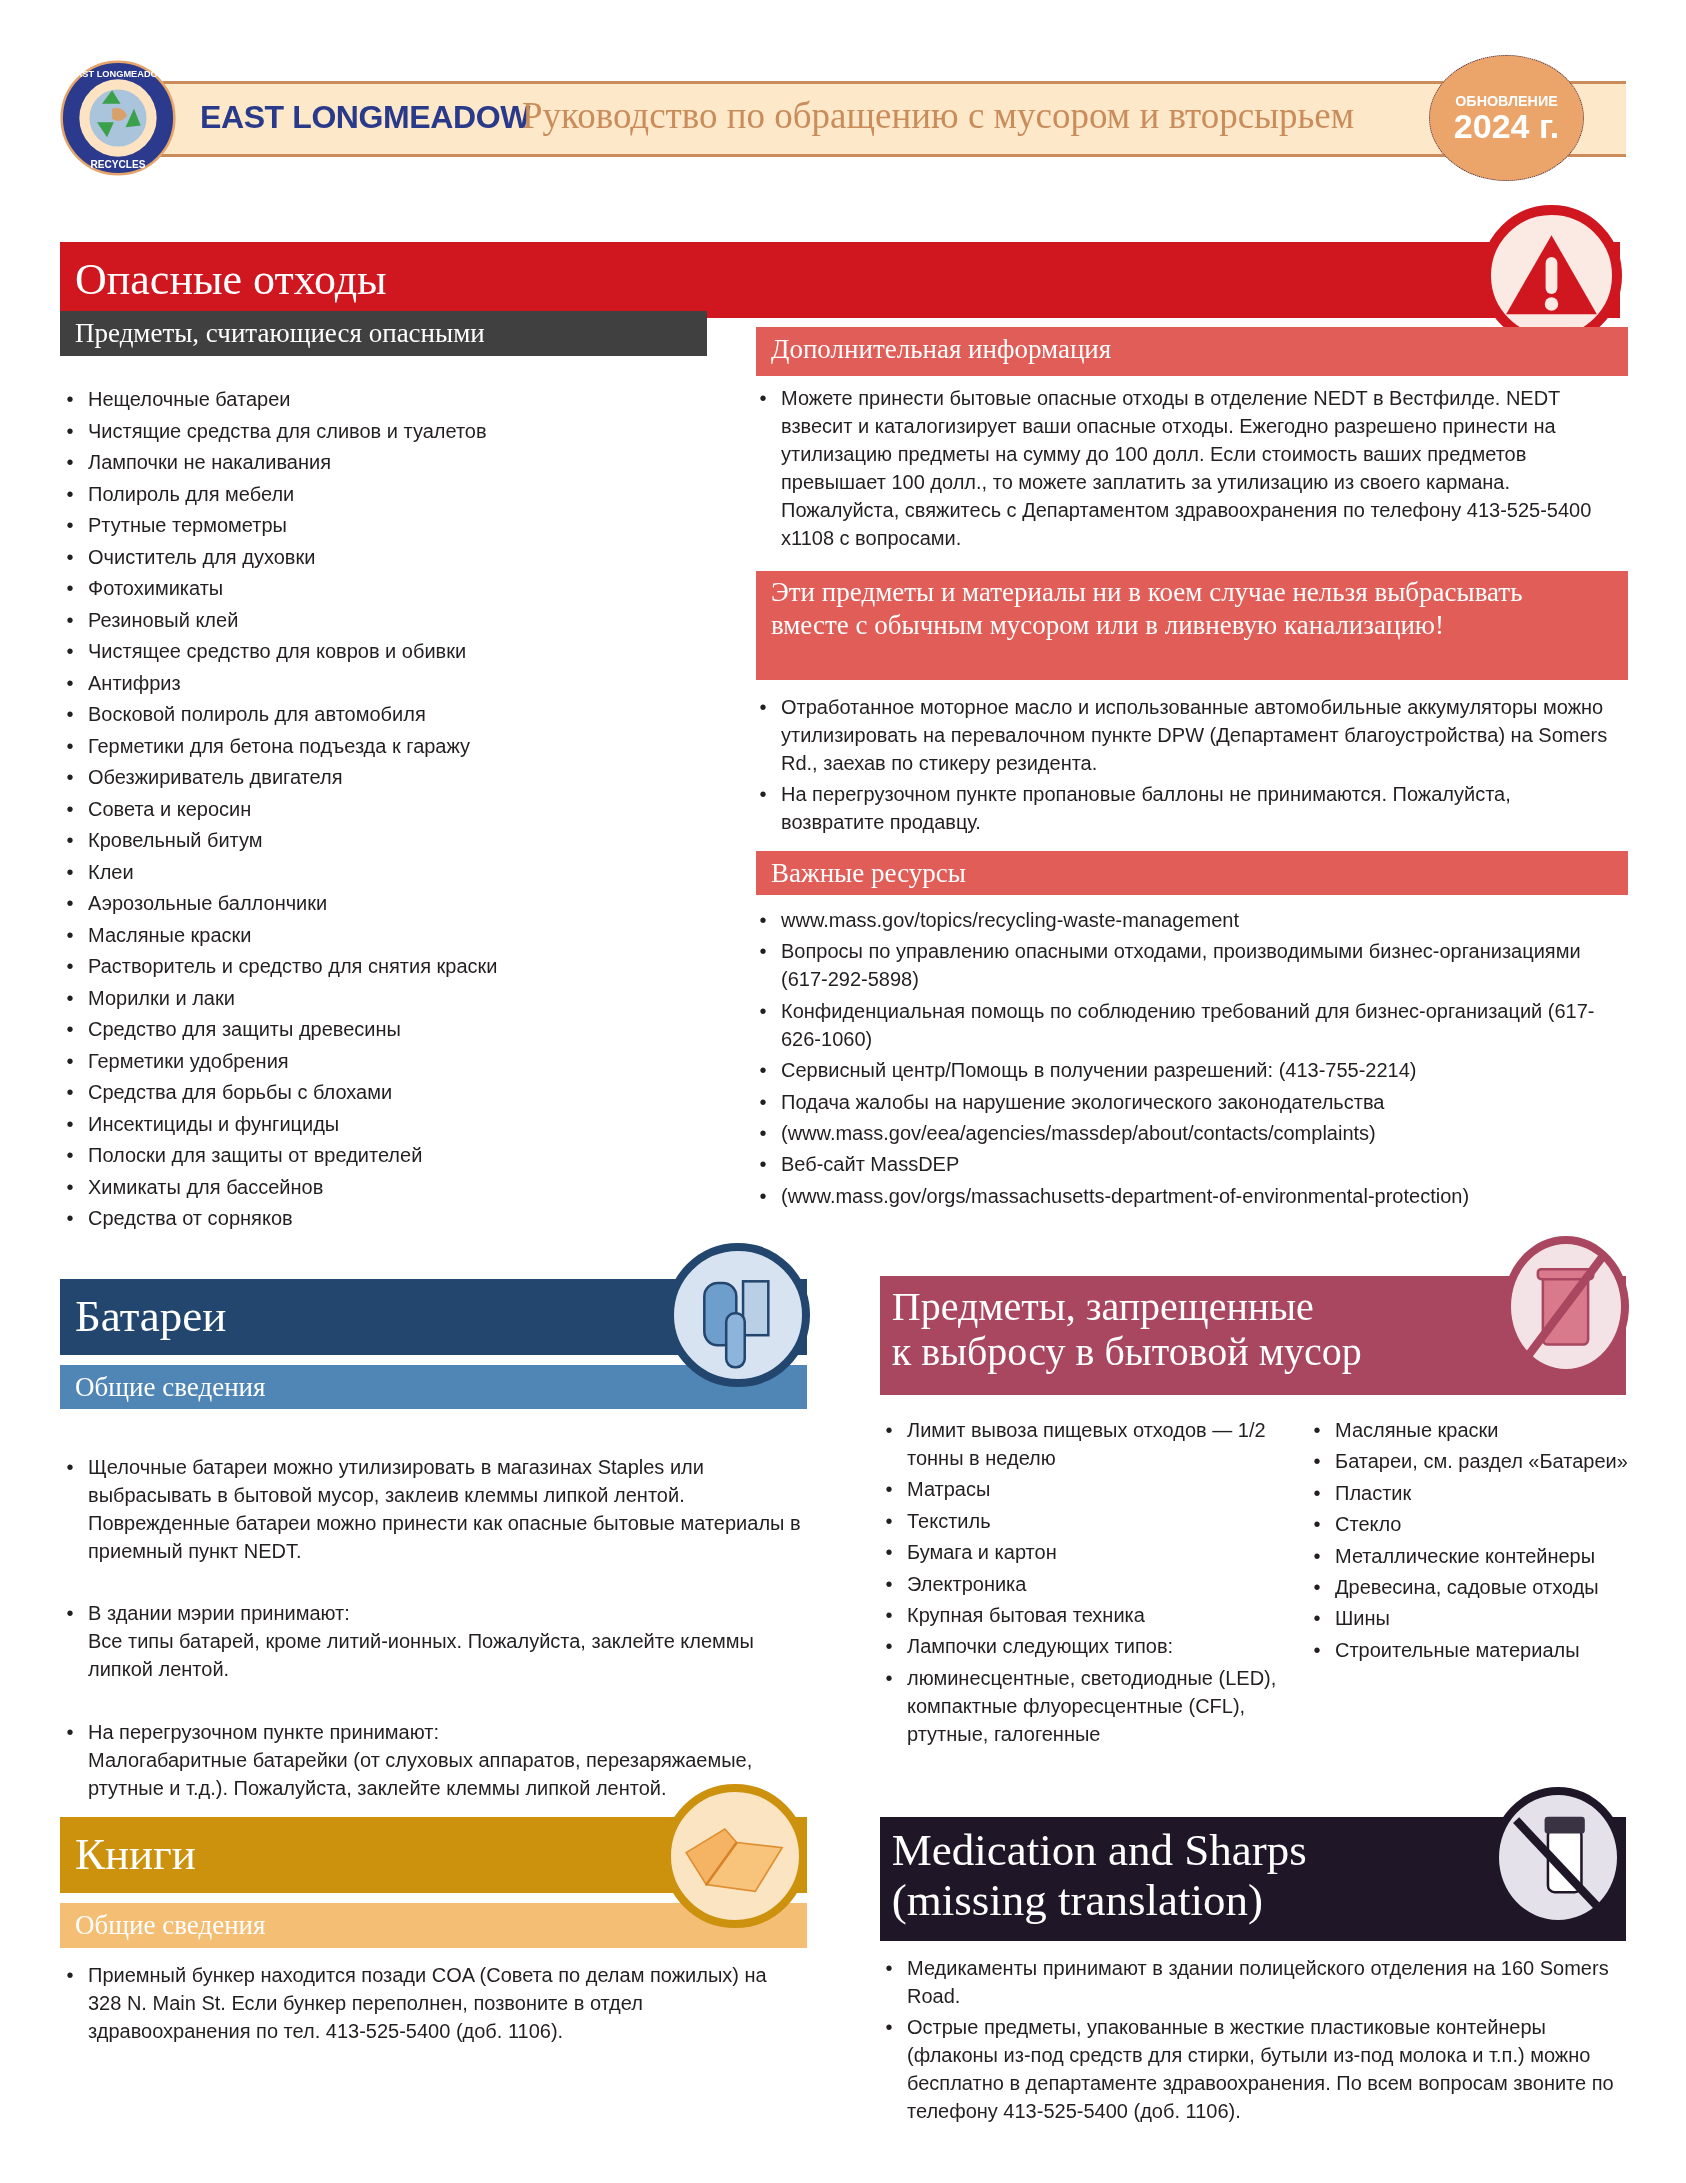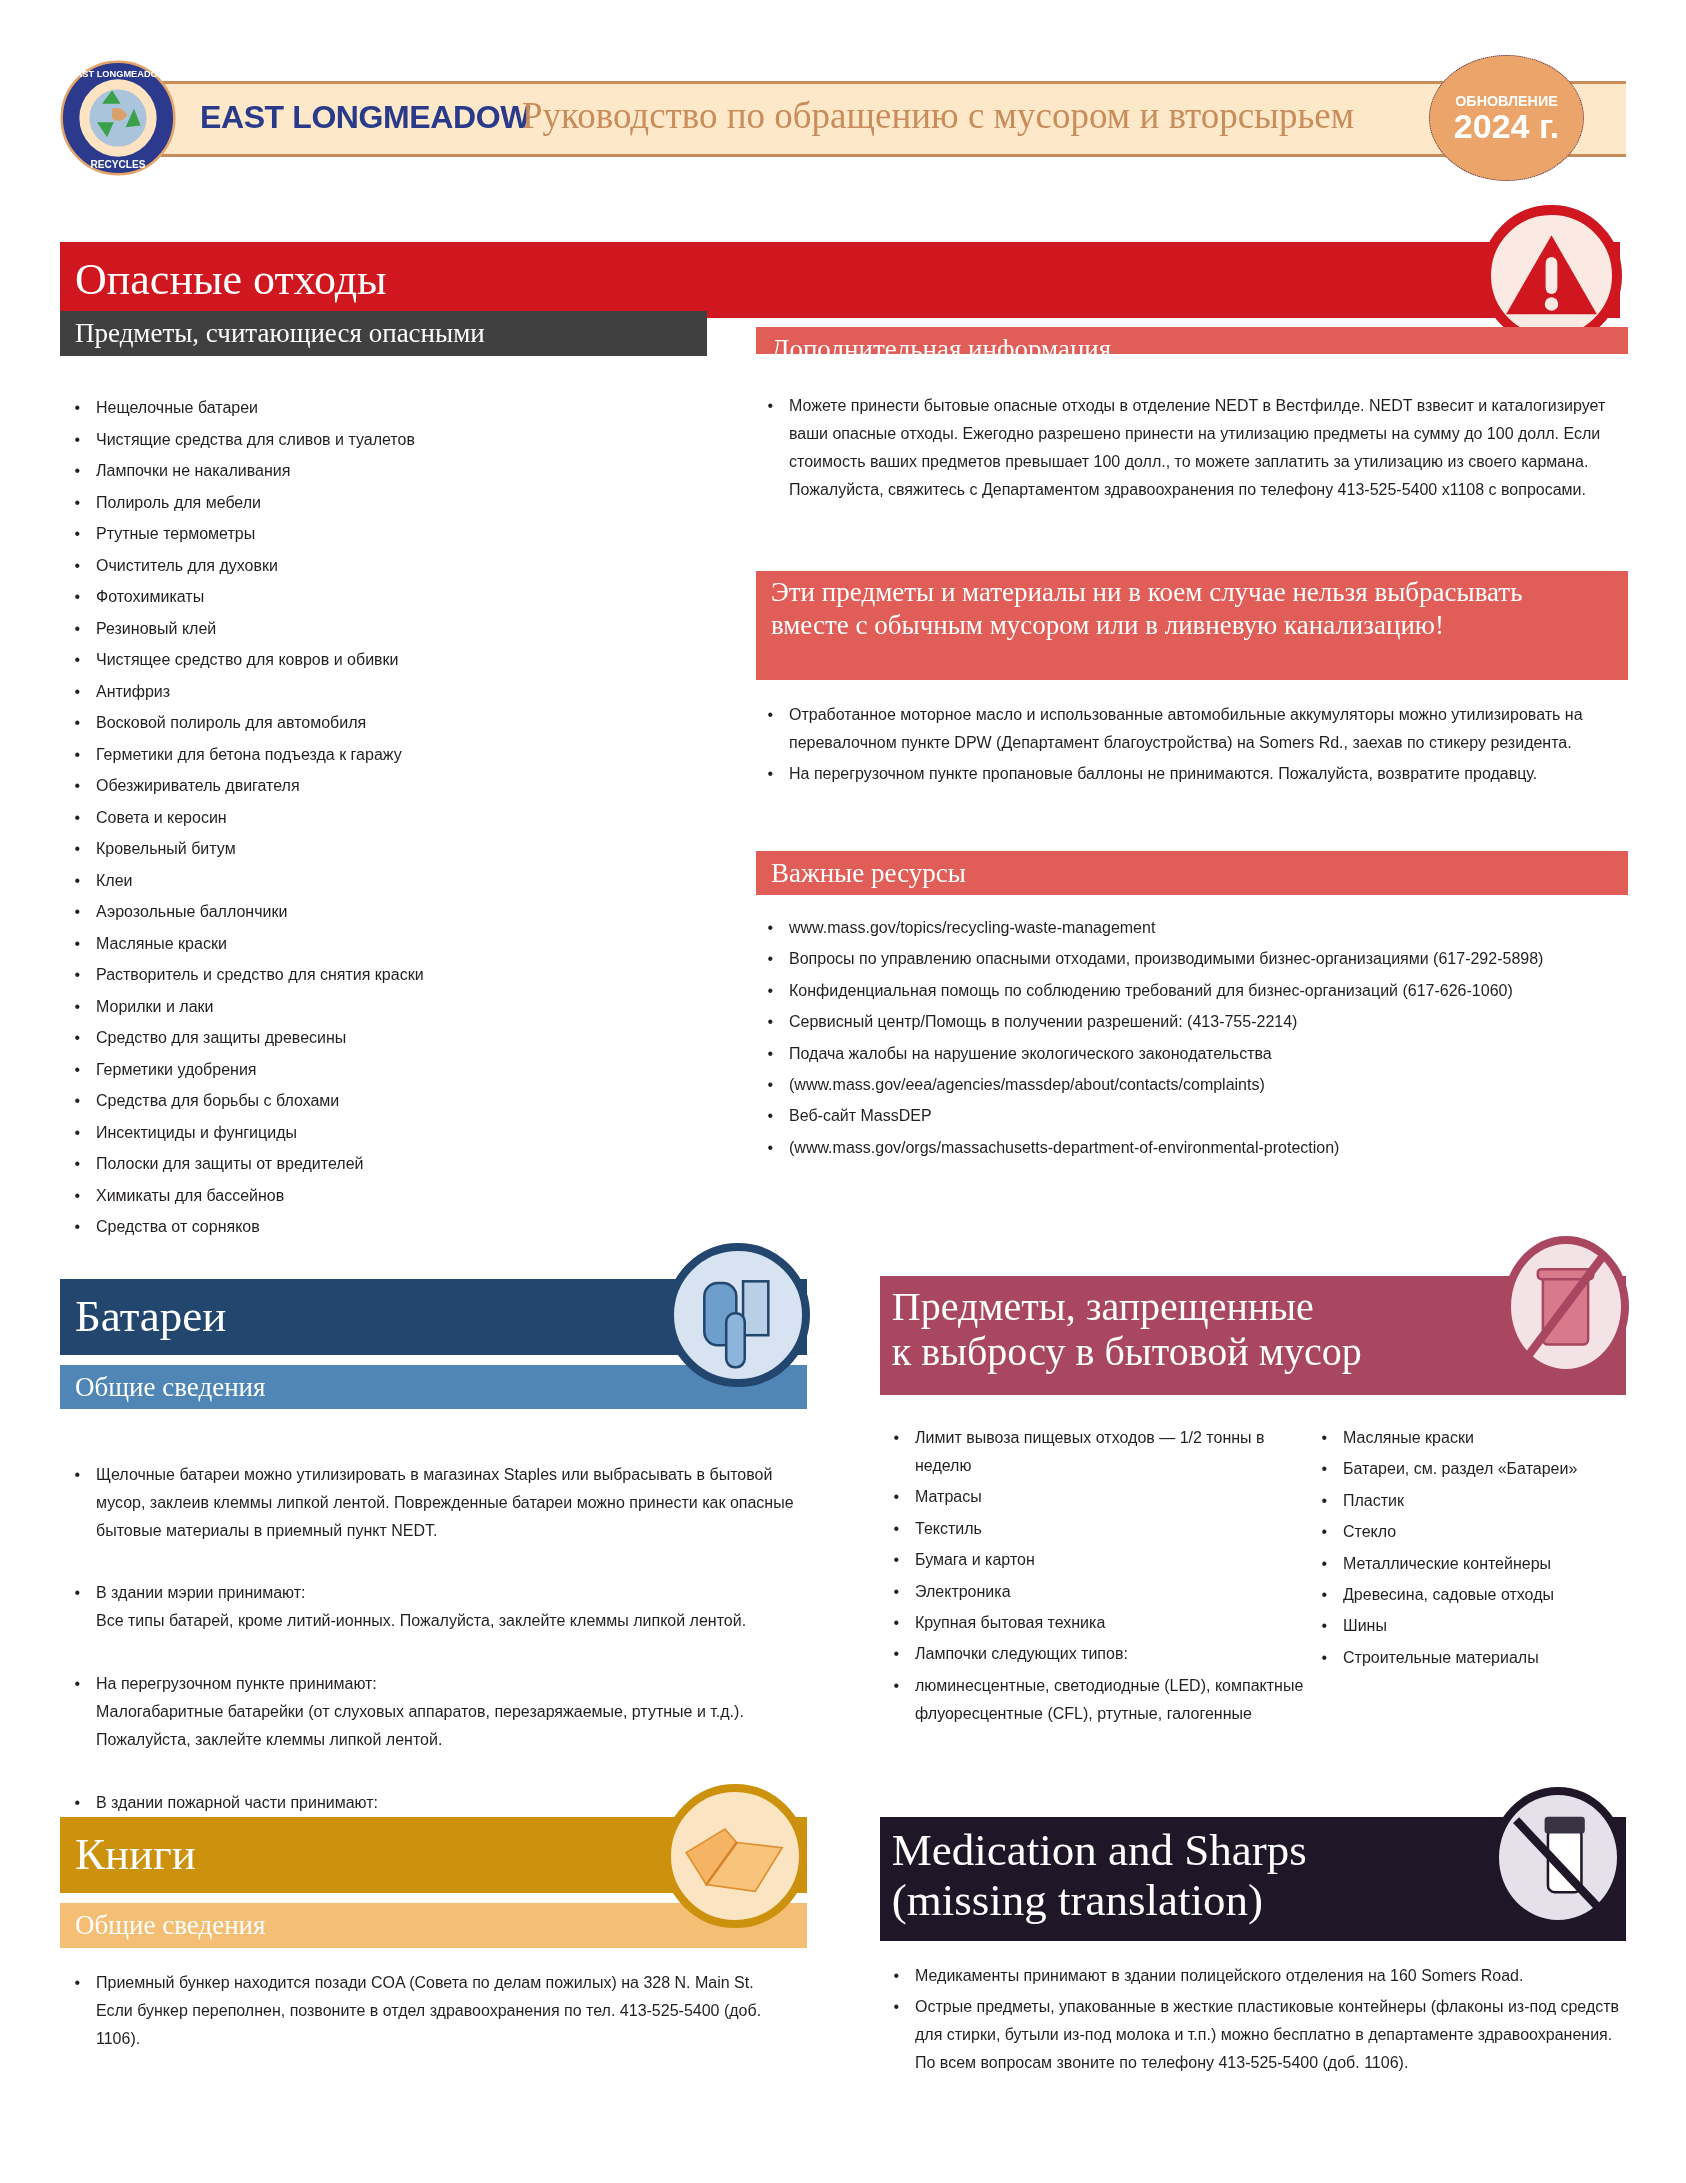--- a/index.html
+++ b/index.html
@@ -18,21 +18,21 @@
            background:#eba56b; border:1.7px dotted #3a2a55; box-sizing:border-box;
            text-align:center; color:#fff; }
   .badge .l1 { font-size:14.3px; font-weight:bold; margin-top:37px; }
   .badge .l2 { font-size:34px; font-weight:bold; line-height:34px; }
 
   
   .bar { color:#fff; box-sizing:border-box; }
   .bar-title { font-size:42px; padding-left:15px;border-radius:13px; }
   .sub { color:#fff; font-size:27px; padding-left:15px; box-sizing:border-box; }
 
-  ul.lst { list-style:none; margin:12px; padding:0; font-size:16px; line-height:31.5px; }
+  ul.lst { list-style:none; margin:4px; padding:0; font-size:20px; line-height:31.5px; }
   ul.lst li { position:relative; padding-left:25px; }
   ul.lst li::before { content:"•"; position:absolute; left:3.4px; top:0; }
   ul.tight li { line-height:28px; margin-bottom:3.4px; }
 
   .icon-circle { border-radius:50%; box-sizing:border-box; }
 </style>
 </head>
 <body>
 
 <div class="abs hdr-band"></div>
@@ -91,21 +91,21 @@
   <li>Морилки и лаки</li>
   <li>Средство для защиты древесины</li>
   <li>Герметики удобрения</li>
   <li>Средства для борьбы с блохами</li>
   <li>Инсектициды и фунгициды</li>
   <li>Полоски для защиты от вредителей</li>
   <li>Химикаты для бассейнов</li>
   <li>Средства от сорняков</li>
 </ul>
 
-<div class="abs sub serif" style="left:756px; top:327px; width:872px; height:27px; line-height:45px; background:#e05d58;">Дополнительная информация</div>
+<div class="abs sub serif" style="left:756px; top:327px; width:872px; height:49px; line-height:45px; background:#e05d58;">Дополнительная информация</div>
 <ul class="abs lst tight" style="left:752px; top:380px; width:857px;">
   <li>Можете принести бытовые опасные отходы в отделение NEDT в Вестфилде. NEDT взвесит и каталогизирует ваши опасные отходы. Ежегодно разрешено принести на утилизацию предметы на сумму до 100 долл. Если стоимость ваших предметов превышает 100 долл., то можете заплатить за утилизацию из своего кармана. Пожалуйста, свяжитесь с Департаментом здравоохранения по телефону 413-525-5400 x1108 с вопросами.</li>
 </ul>
 
 <div class="abs sub serif" style="left:756px; top:571px; width:872px; height:109px; background:#e05d58; font-size:27px; line-height:33px; padding-top:5px; padding-right:59px;">Эти предметы и материалы ни в коем случае нельзя выбрасывать вместе с обычным мусором или в ливневую канализацию!</div>
 <ul class="abs lst tight" style="left:752px; top:689px; width:857px;">
   <li>Отработанное моторное масло и использованные автомобильные аккумуляторы можно утилизировать на перевалочном пункте DPW (Департамент благоустройства) на Somers Rd., заехав по стикеру резидента.</li>
   <li>На перегрузочном пункте пропановые баллоны не принимаются. Пожалуйста, возвратите продавцу.</li>
 </ul>
 

